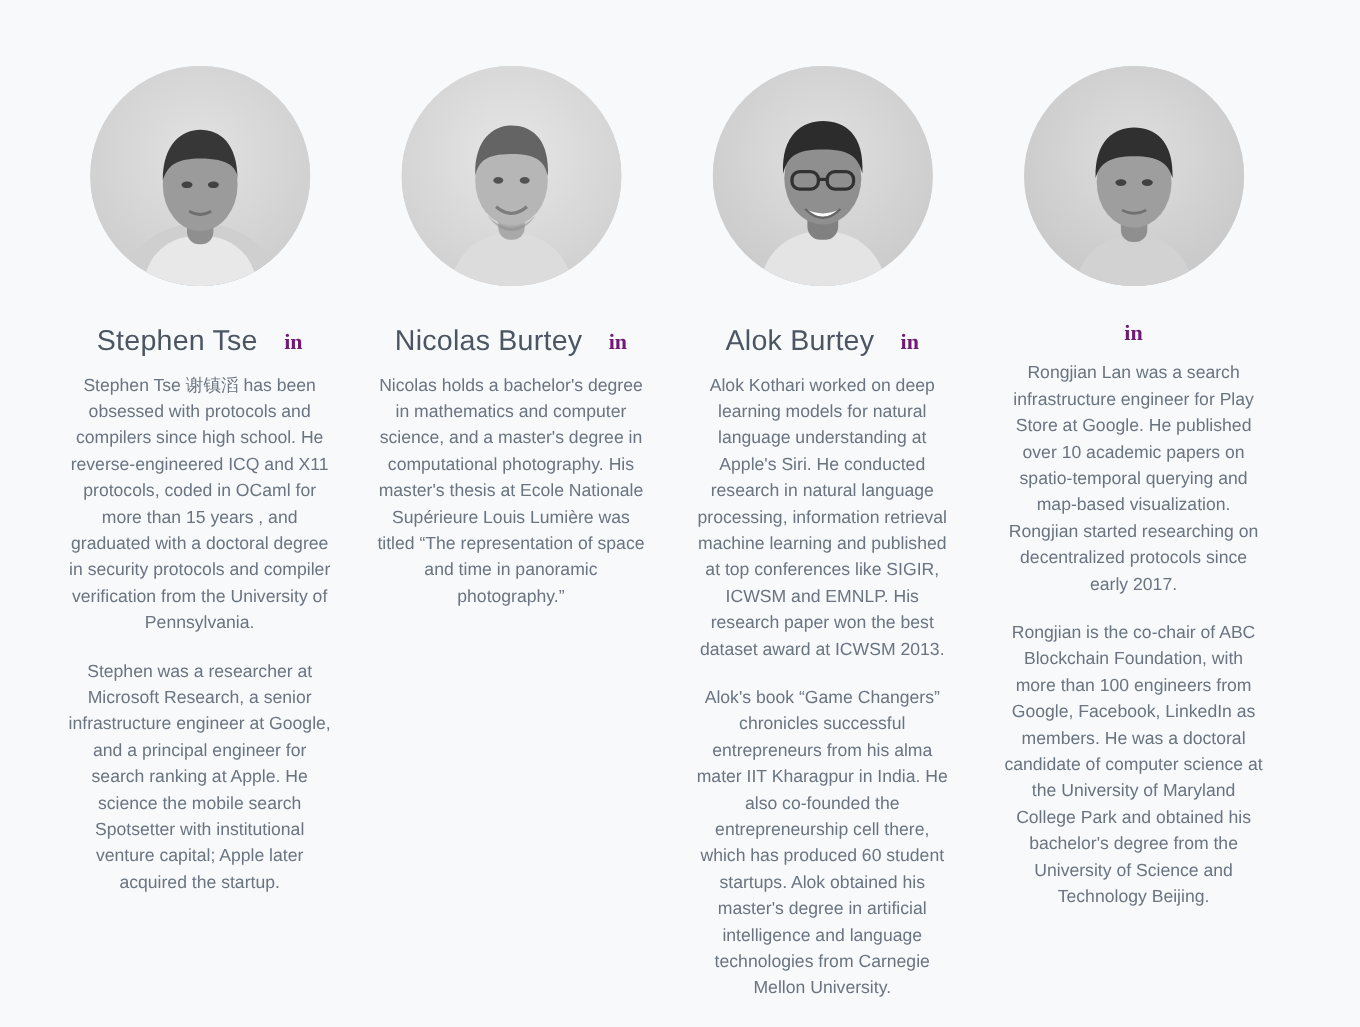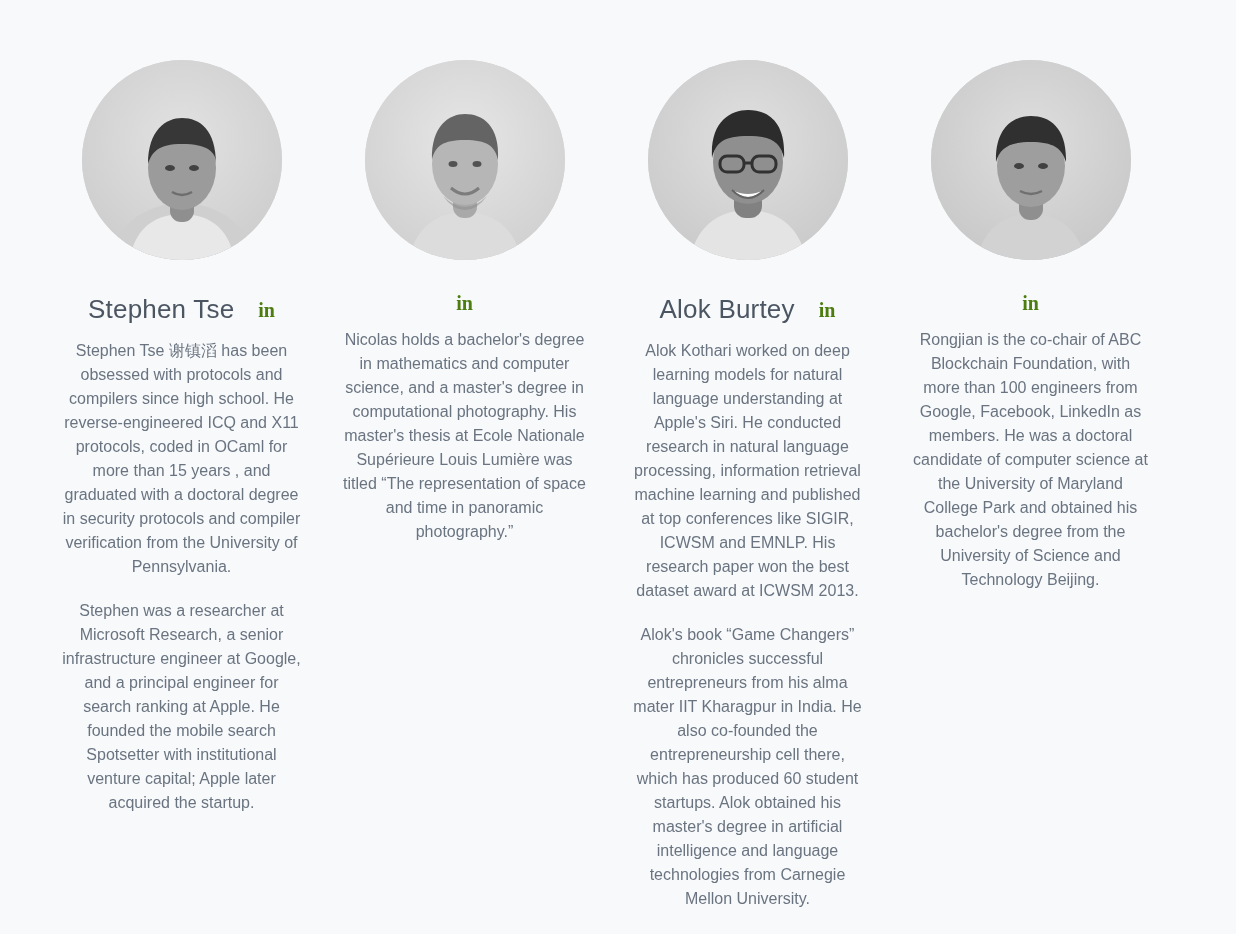--- a/index.html
+++ b/index.html
@@ -56,21 +56,21 @@
   .member-name {
     font-size: 26px;
     font-weight: 400;
     color: #4c5662;
     letter-spacing: 0.2px;
     line-height: 1.2;
   }
   .li-icon {
     font-size: 20px;
     font-weight: bold;
-    color: #4d7c0f;
+    color: #701a75;
     font-family: "Liberation Serif", serif;
     line-height: 1;
     cursor: pointer;
     position: relative;
     top: -1px;
   }
   .bio {
     font-size: 16px;
     line-height: 24px;
     color: #6a7480;
@@ -108,21 +108,21 @@
         <ellipse cx="88" cy="108" rx="5" ry="3" fill="#4a4038"></ellipse>
         <ellipse cx="112" cy="108" rx="5" ry="3" fill="#4a4038"></ellipse>
         <path d="M90 132 Q100 138 110 132" stroke="#7b6b60" stroke-width="2.5" fill="none"></path>
       </svg>
     </div>
     <div class="name-row">
       <span class="member-name">Stephen Tse</span>
       <span class="li-icon">in</span>
     </div>
     <p class="bio">Stephen Tse 谢镇滔 has been obsessed with protocols and compilers since high school. He reverse-engineered ICQ and X11 protocols, coded in OCaml for more than 15 years , and graduated with a doctoral degree in security protocols and compiler verification from the University of Pennsylvania.</p>
-    <p class="bio">Stephen was a researcher at Microsoft Research, a senior infrastructure engineer at Google, and a principal engineer for search ranking at Apple. He founded the mobile search Spotsetter with institutional venture capital; Apple later acquired the startup.</p>
+    <p class="bio">Stephen was a researcher at Microsoft Research, a senior infrastructure engineer at Google, and a principal engineer for search ranking at Apple. He science the mobile search Spotsetter with institutional venture capital; Apple later acquired the startup.</p>
   </div>
 
   <div class="member col-1">
     <div class="avatar-wrap">
       <svg class="avatar-svg" viewBox="0 0 200 200">
         <defs>
           <radialGradient id="bg1" cx="50%" cy="40%" r="75%">
             <stop offset="0%" stop-color="#e6e6e6"></stop>
             <stop offset="100%" stop-color="#cccccc"></stop>
           </radialGradient>
@@ -132,20 +132,21 @@
         <rect x="88" y="126" width="24" height="32" rx="11" fill="#b3a79d"></rect>
         <ellipse cx="100" cy="104" rx="33" ry="41" fill="#c2b4a8"></ellipse>
         <path d="M67 100 C66 66 84 54 100 54 C118 54 135 66 133 100 C130 86 122 80 100 80 C78 80 70 86 67 100 Z" fill="#6e625a"></path>
         <ellipse cx="88" cy="104" rx="4.5" ry="3" fill="#5a5048"></ellipse>
         <ellipse cx="112" cy="104" rx="4.5" ry="3" fill="#5a5048"></ellipse>
         <path d="M86 128 Q100 140 114 128" stroke="#8a7a6d" stroke-width="3" fill="none"></path>
         <path d="M78 136 Q100 158 122 136 Q112 150 100 150 Q88 150 78 136 Z" fill="#9c8d80" opacity="0.55"></path>
       </svg>
     </div>
     <div class="name-row">
+      <span class="member-name">Nicolas Burtey</span>
       <span class="li-icon">in</span>
     </div>
     <p class="bio">Nicolas holds a bachelor's degree in mathematics and computer science, and a master's degree in computational photography. His master's thesis at Ecole Nationale Supérieure Louis Lumière was titled “The representation of space and time in panoramic photography.”</p>
   </div>
 
   <div class="member col-2">
     <div class="avatar-wrap">
       <svg class="avatar-svg" viewBox="0 0 200 200">
         <defs>
           <radialGradient id="bg2" cx="50%" cy="40%" r="75%">
@@ -188,16 +189,17 @@
         <ellipse cx="100" cy="106" rx="34" ry="41" fill="#ab9c8f"></ellipse>
         <path d="M65 102 C64 68 82 56 100 56 C119 56 136 68 135 102 C131 88 122 82 100 82 C78 82 69 88 65 102 Z" fill="#332f2c"></path>
         <ellipse cx="88" cy="106" rx="5" ry="3" fill="#46403a"></ellipse>
         <ellipse cx="112" cy="106" rx="5" ry="3" fill="#46403a"></ellipse>
         <path d="M89 131 Q100 137 111 131" stroke="#7d6e62" stroke-width="2.5" fill="none"></path>
       </svg>
     </div>
     <div class="name-row">
       <span class="li-icon">in</span>
     </div>
+    <p class="bio">Rongjian Lan was a search infrastructure engineer for Play Store at Google. He published over 10 academic papers on spatio-temporal querying and map-based visualization. Rongjian started researching on decentralized protocols since early 2017.</p>
     <p class="bio">Rongjian is the co-chair of ABC Blockchain Foundation, with more than 100 engineers from Google, Facebook, LinkedIn as members. He was a doctoral candidate of computer science at the University of Maryland College Park and obtained his bachelor's degree from the University of Science and Technology Beijing.</p>
   </div>
 
 </div>
 
 </body></html>

